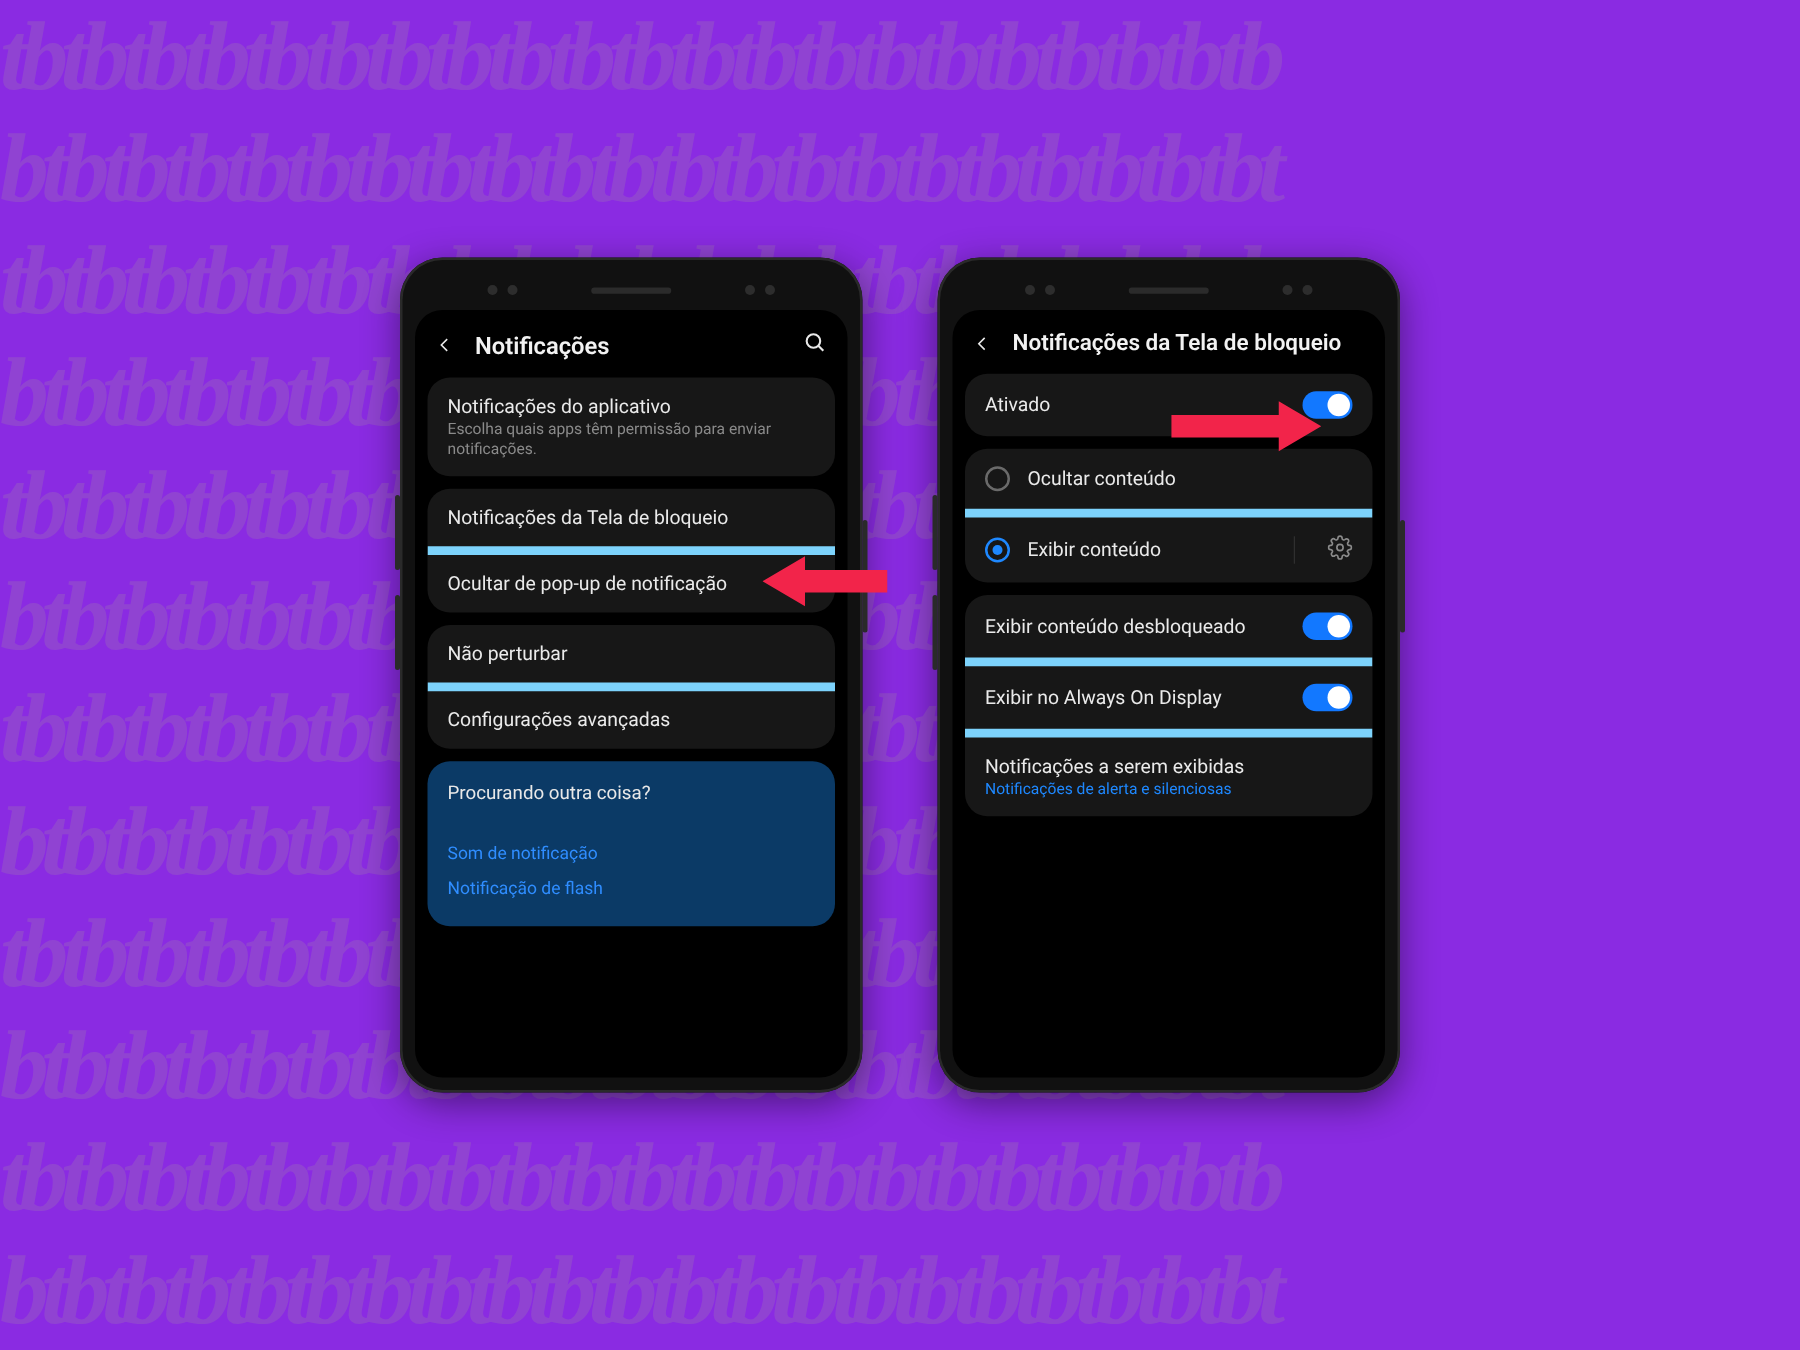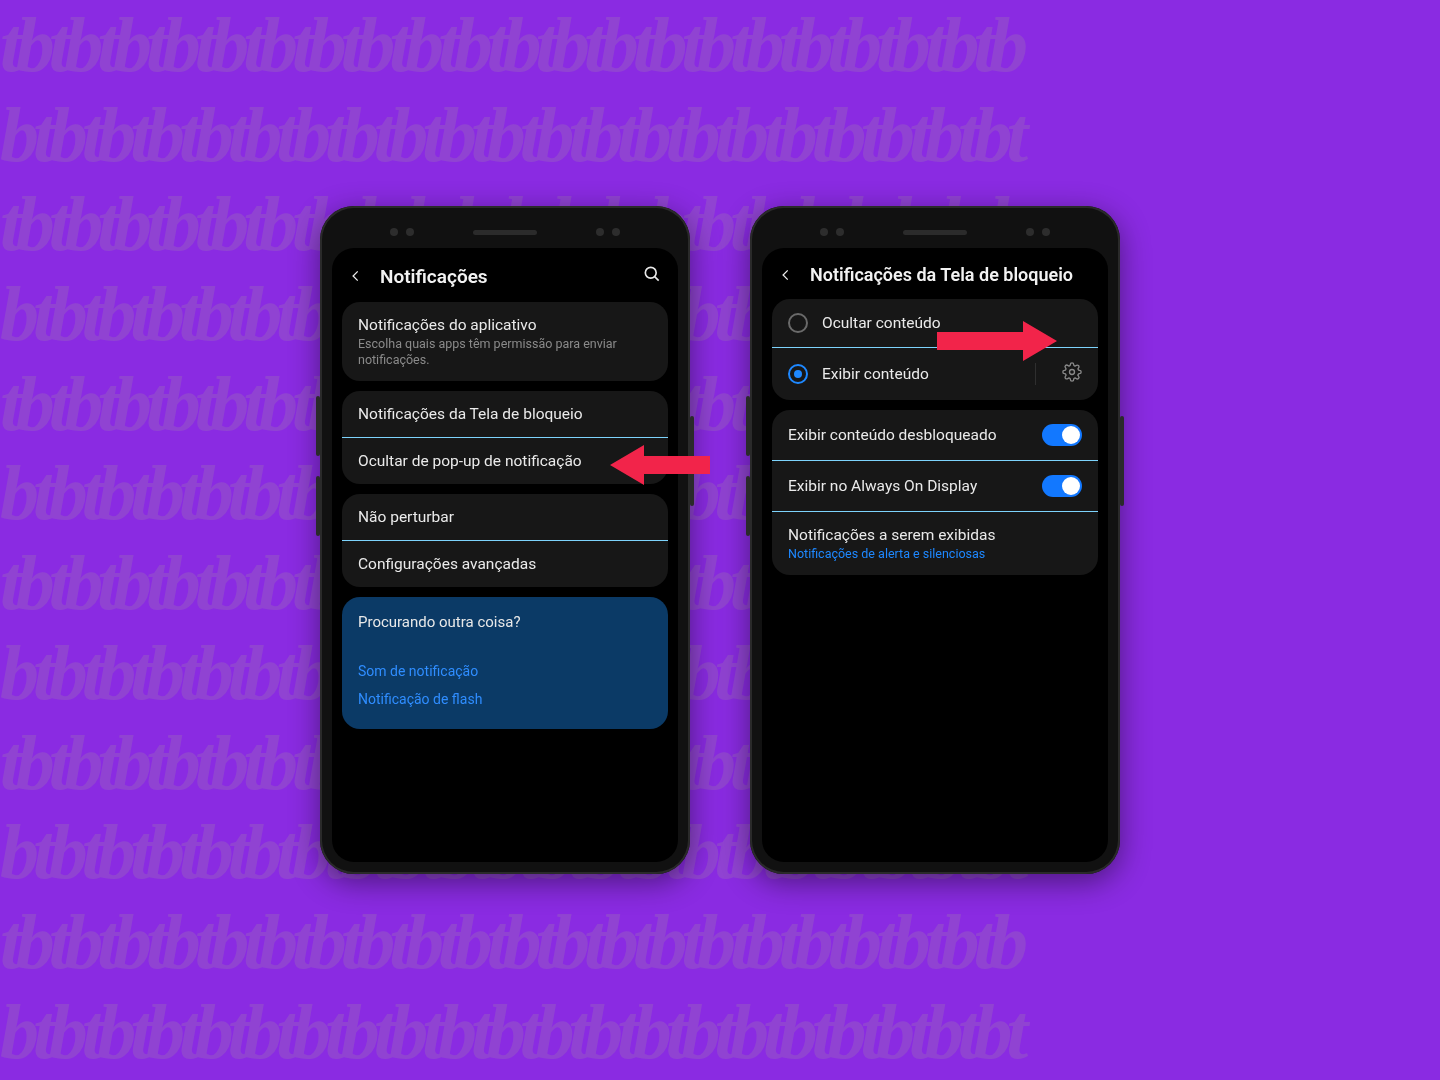--- a/index.html
+++ b/index.html
@@ -83,21 +83,21 @@
     margin: 0 10px 10px 10px;
     border-radius: 18px;
     overflow: hidden;
   }
   .row {
     padding: 14px 16px;
     display: flex;
     align-items: center;
     gap: 14px;
   }
-  .row + .row { border-top: 1px solid #7dd3fc; }
+  .row + .row { border-top: 7px solid #7dd3fc; }
   .row .label { font-size: 15.5px; color:#eaeaea; flex:1; }
   .row .sub { font-size: 12.5px; color:#8a8a8a; margin-top:2px; line-height:1.25; }
   .row .col { flex:1; display:flex; flex-direction:column; }
   .link { color:#1e88ff; }
   .sublink { font-size:12.5px; color:#1e88ff; margin-top:2px; }
   .blue-card {
     background:#0b3a66;
     margin: 10px;
     border-radius: 18px;
     padding: 16px;
@@ -238,20 +238,26 @@
     <div class="screen">
       <div class="header">
         <span class="back">
           <svg width="14" height="14" viewBox="0 0 24 24" fill="none" stroke="currentColor" stroke-width="2.2">
               <polyline points="15 4 7 12 15 20"></polyline>
             </svg>
         </span>
         <span class="title" style="font-size:18px;">Notificações da Tela de bloqueio</span>
       </div>
 
+      <div class="card">
+        <div class="row">
+          <span class="label link">Ativado</span>
+          <span class="toggle on"></span>
+        </div>
+      </div>
 
       <div class="card">
         <div class="row">
           <span class="radio"></span>
           <span class="label">Ocultar conteúdo</span>
         </div>
         <div class="row">
           <span class="radio selected"></span>
           <span class="label">Exibir conteúdo</span>
           <span class="divider-vert"></span>

